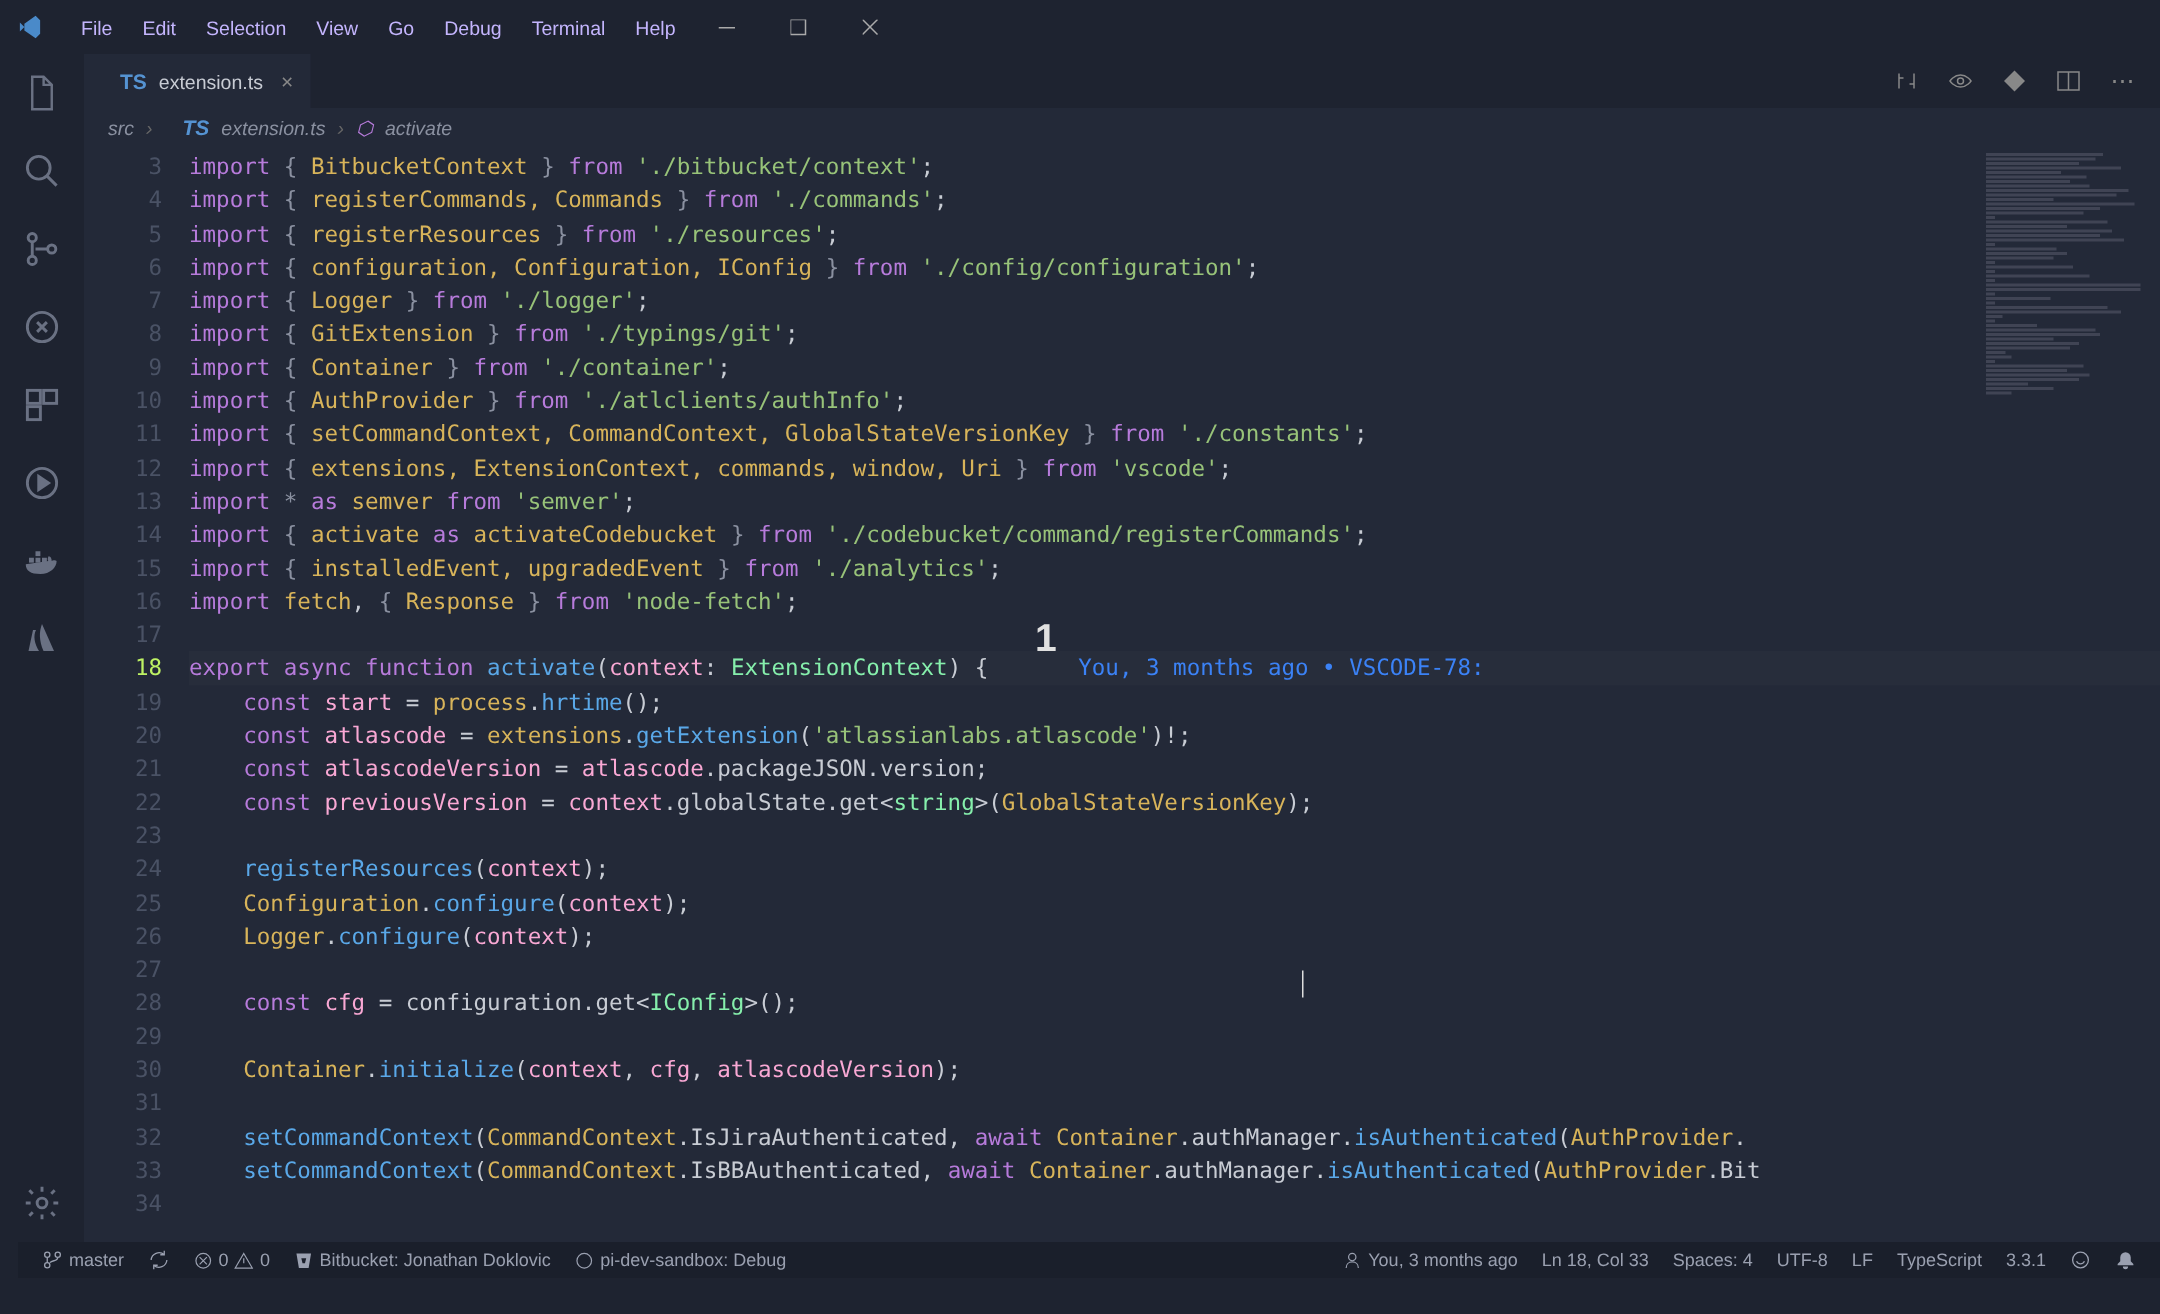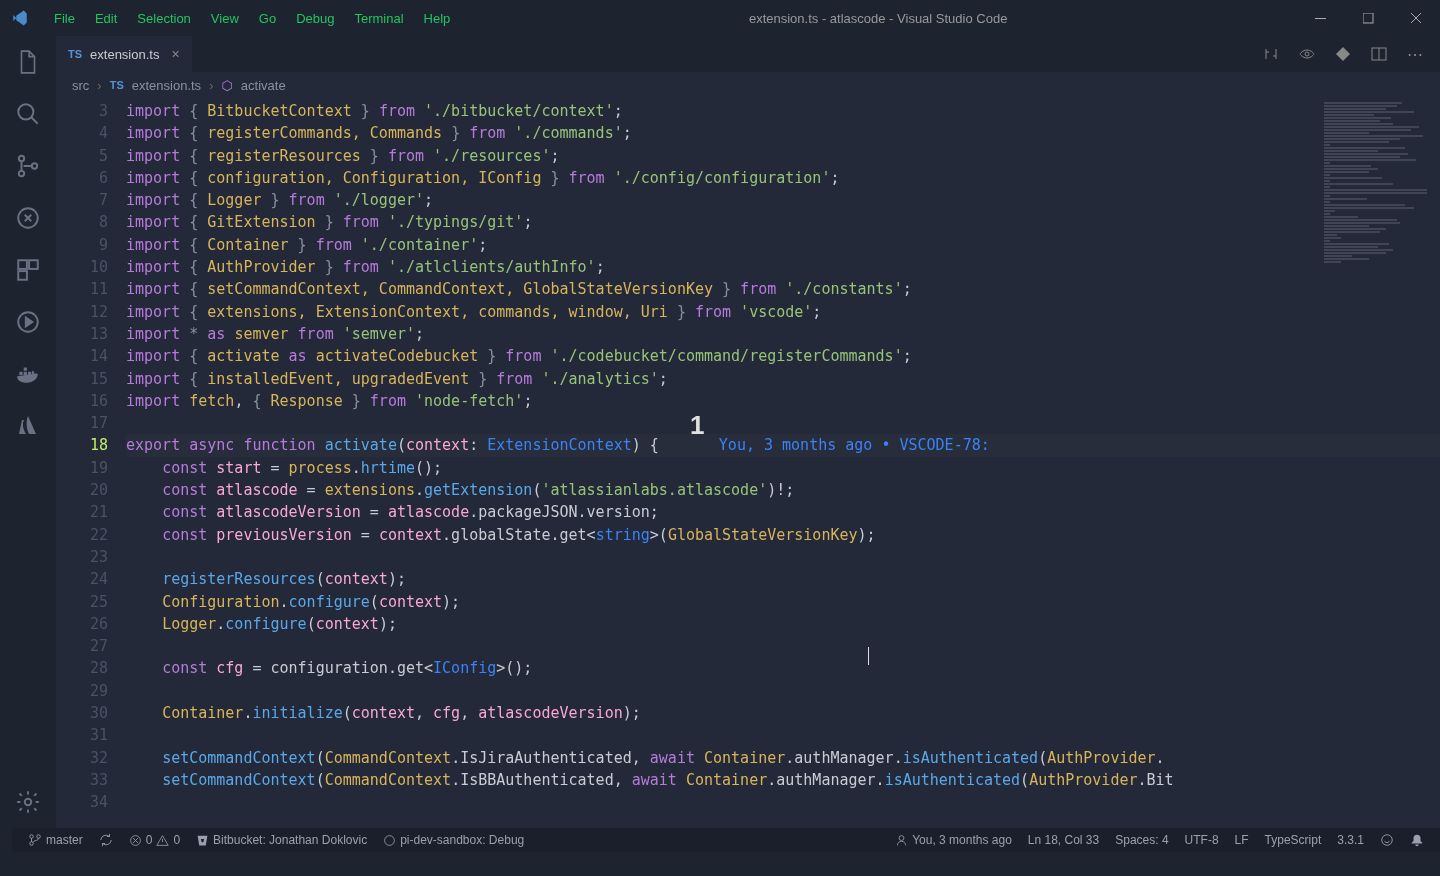--- a/index.html
+++ b/index.html
@@ -10,53 +10,53 @@
   color: #9aa0b0;
   overflow: hidden;
   position: relative;
 }
 .titlebar {
   height: 36px; display: flex; align-items: center;
   background: #1e2330; font-size: 13px;
 }
 .logo { width: 40px; display: flex; align-items:center; justify-content:center; }
 .menu { display: flex; gap: 0; padding-left: 4px; }
-.menu-item { padding: 6px 10px; color: #22c55e; cursor: default; }
+.menu-item { padding: 6px 10px; color: #c4b5fd; cursor: default; }
 .title-center { flex: 1; text-align: center; color: #999; font-size: 13px; }
 .window-controls { display: flex; }
 .win-btn { width: 48px; height: 36px; display: flex; align-items:center; justify-content:center; color: #888; }
 
 .workbench { display: flex; height: 792px; }
 .activity-bar { width: 56px; background: #1e2330; display:flex; flex-direction:column; align-items:center; padding-top: 12px; gap: 24px; }
 .act-icon { width: 28px; height: 28px; color: #6a7183; display:flex; align-items:center; justify-content:center; }
 .act-bottom { margin-top: auto; margin-bottom: 12px; }
 
 .editor-group { flex: 1; display:flex; flex-direction:column; position: relative; background: #232938; }
 .tabs-bar { height: 36px; display:flex; align-items:center; background: #1e2330; }
 .tab { height: 36px; display:flex; align-items:center; padding: 0 12px; background: #232938; gap: 8px; font-size: 13px; color: #c8ccd4; }
-.tab-icon { color:#5593d2; font-size:11px; font-weight:bold; }
+.tab-icon { color:#5593d2; font-size:14px; font-weight:bold;margin-left:12px; }
 .tab-close { color: #888; font-size: 14px; margin-left: 4px; }
 .tabs-actions { margin-left: auto; display:flex; gap: 18px; padding-right: 16px; color: #888; }
 .tab-action { width: 18px; height: 18px; display:flex; align-items:center; justify-content:center; }
 
-.breadcrumb { height: 26px; display:flex; align-items:center; padding-left: 16px; gap: 8px; font-size: 13px; color: #8a90a0; background: #232938; }
+.breadcrumb { height: 26px; display:flex; align-items:center; padding-left: 16px; gap: 8px; font-size: 13px; color: #8a90a0; background: #232938; font-style: italic; }
 .bc-sep { color: #666; }
 
 .editor { flex: 1; display:flex; background: #232938; overflow: hidden; position: relative;}
 .gutter { width: 70px; text-align: right; padding-right: 18px; font-family: 'Consolas', monospace; font-size: 15px; line-height: 22.3px; color: #4a5265; padding-top: 2px; }
 .code { flex: 1; font-family: 'Consolas', monospace; font-size: 15px; line-height: 22.3px; white-space: pre; color: #c8ccd4; padding-top: 2px; overflow: hidden; }
 .gutter .cur { color: #bef264; }
 .line.cur { background: rgba(255,255,255,0.02); }
 .line.cur::before { content:''; position:absolute; left:0; width:3px; height:22px; }
 
 .kw { color: #b77bdb; }
 .fn { color: #5aa8e8; }
 .id { color: #d8b45a; }
 .str { color: #98c379; }
-.type { color: #3b82f6; text-align: center; }
+.type { color: #86efac; text-align: center; }
 .pn { color: #8a90a0; }
 .op { color: #8a90a0; }
 .var { color: #f9a8d4; }
 
 .lens { color: #3b82f6; margin-left: 60px; }
 
 .minimap { position: absolute; right: 0; top: 62px; width: 120px; height: 300px; background: #232938; overflow:hidden; }
 .minimap-content { padding: 4px; opacity: 0.35; }
 .mm-line { height: 2px; margin-bottom: 1px; background: #778; }
 
@@ -93,21 +93,20 @@
   <div class="menu">
       <div class="menu-item">File</div>
       <div class="menu-item">Edit</div>
       <div class="menu-item">Selection</div>
       <div class="menu-item">View</div>
       <div class="menu-item">Go</div>
       <div class="menu-item">Debug</div>
       <div class="menu-item">Terminal</div>
       <div class="menu-item">Help</div>
     </div>
-  <div class="title-center">extension.ts - atlascode - Visual Studio Code</div>
   <div class="window-controls">
     <div class="win-btn">
         <svg width="11" height="11">
           <rect y="5" width="11" height="1" fill="#aaa"></rect>
         </svg>
       </div>
     <div class="win-btn">
         <svg width="11" height="11">
           <rect x="0" y="0" width="10" height="10" stroke="#aaa" fill="none"></rect>
         </svg>

